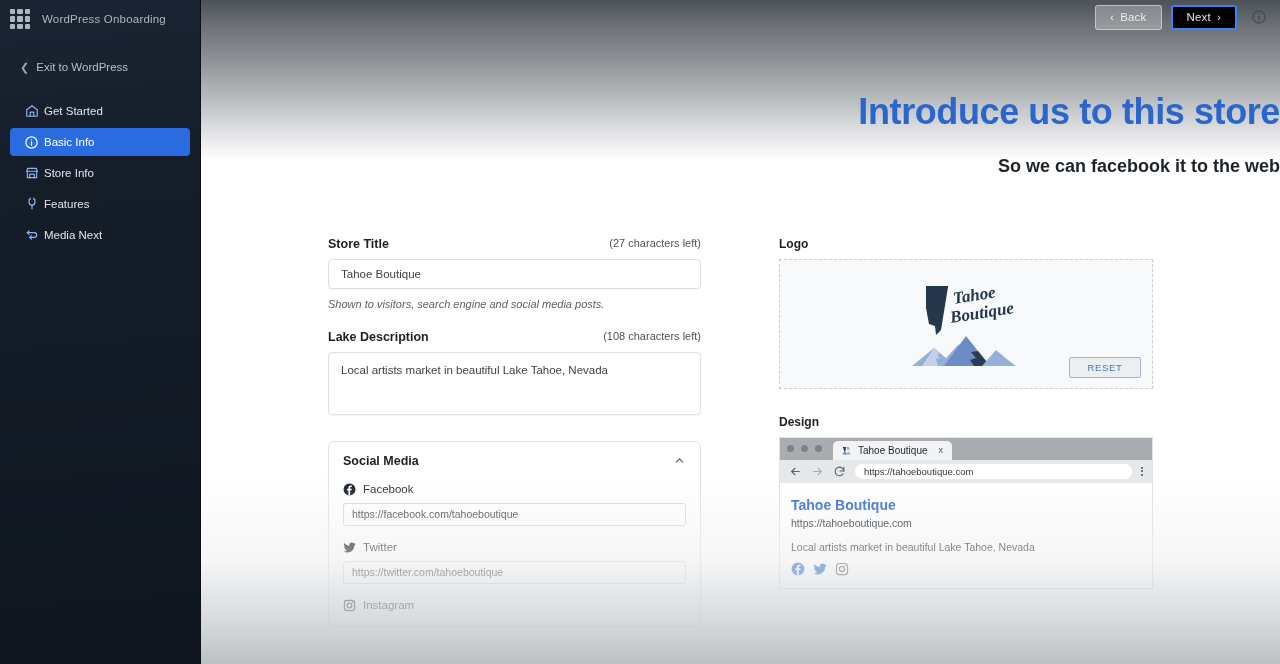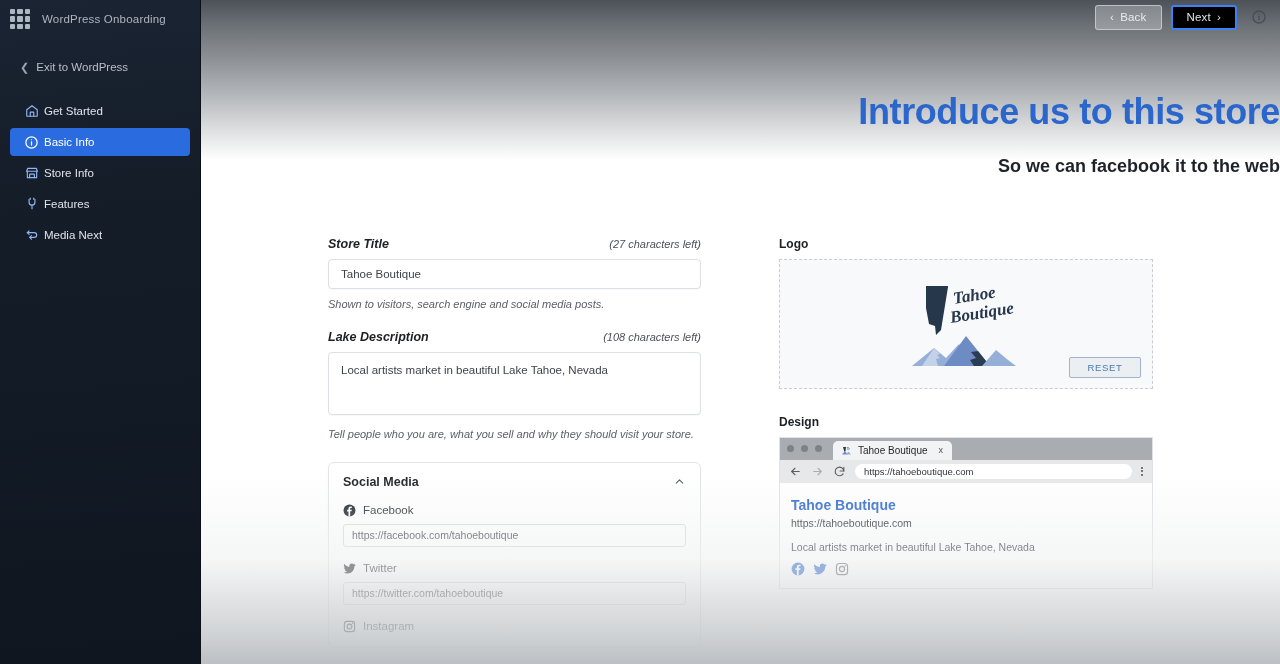--- a/index.html
+++ b/index.html
@@ -70,21 +70,21 @@
   .hero { position: relative; z-index: 2; text-align: right; padding-top: 92px; margin-left: 43px; }
   .hero h1 { color: #2a66cb; font-size: 36px; font-weight: bold; letter-spacing: -.4px; line-height: 1.1; }
   .hero p { margin-top: 24px; color: #1d2329; font-size: 18px; font-weight: bold; }
 
   
   .content { position: relative; z-index: 2; display: flex; padding: 60px 0 0 0;
              margin-left: 127px; gap: 78px; }
   .col-left { width: 373px; }
   .col-right { width: 374px; }
 
-  .fieldrow { display: flex; align-items: center; justify-content: space-between; font-style: italic; }
+  .fieldrow { display: flex; align-items: flex-start; justify-content: space-between; }
   .flabel { font-size: 12.5px; font-weight: bold; color: #1c2126; }
   .fcount { font-size: 11px; color: #4b5259; }
   .finput { margin-top: 8px; width: 100%; height: 30px; border: 1px solid #dcdfe3;
             border-radius: 4px; background: #fff; font-size: 11.5px; color: #3d4349;
             padding: 0 12px; font-family: "Liberation Sans", sans-serif; box-shadow: 0 1px 1px rgba(0,0,0,.03); }
   .ftext { margin-top: 8px; width: 100%; height: 63px; border: 1px solid #dcdfe3;
            border-radius: 4px; background: #fff; font-size: 11.5px; color: #3d4349;
            padding: 9px 12px; resize: none; font-family: "Liberation Sans", sans-serif;
            line-height: 1.4; box-shadow: 0 1px 1px rgba(0,0,0,.03); }
   .fhelp { margin-top: 9px; font-size: 11px; font-style: italic; color: #5b6168; }
@@ -259,21 +259,20 @@
           <input class="finput" value="Tahoe Boutique" style="">
           <div class="fhelp">Shown to visitors, search engine and social media posts.</div>
         </div>
 
         <div style="margin-top:20px">
           <div class="fieldrow">
             <span class="flabel">Lake Description</span>
             <span class="fcount">(108 characters left)</span>
           </div>
           <textarea class="ftext" style="">Local artists market in beautiful Lake Tahoe, Nevada</textarea>
-          <div class="fhelp">Tell people who you are, what you sell and why they should visit your store.</div>
         </div>
 
         <div class="social-card">
           <div class="social-head">
             <span class="social-title">Social Media</span>
             <span class="chev-up">
               <svg width="13" height="13" viewBox="0 0 24 24" fill="none" stroke="#555b61" stroke-width="2" stroke-linecap="round" stroke-linejoin="round">
                 <path d="M6 15l6-6 6 6"></path>
               </svg>
             </span>

